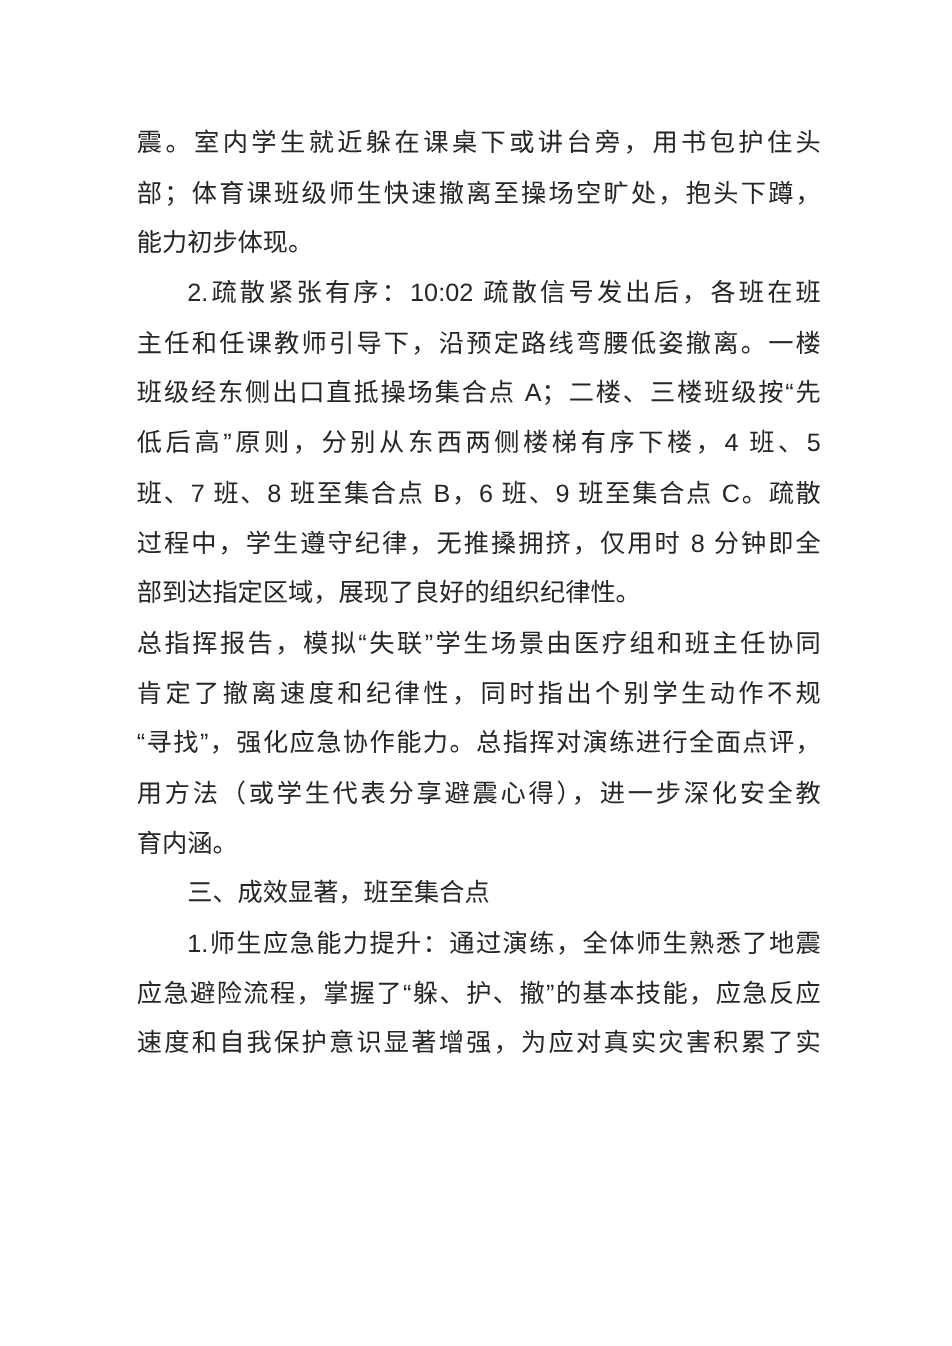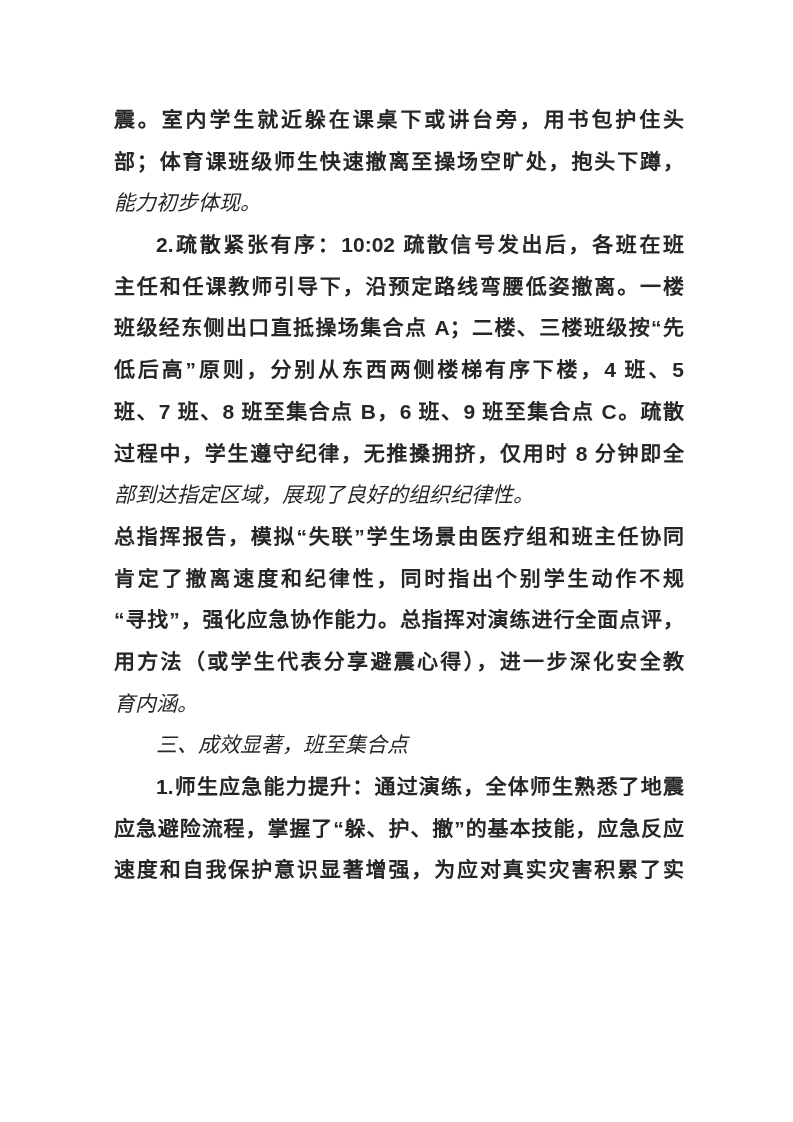--- a/index.html
+++ b/index.html
@@ -37,26 +37,24 @@
     height: 41.7px;
     line-height: 41.7px;
     overflow: hidden;
     white-space: normal;
     letter-spacing: 0;
   }
   .line.justify {
     text-align: justify;
     text-align-last: justify;
     text-justify: inter-character;
-    font-weight: bold;
   }
   .line.nojustify {
     text-align: right;
     text-align-last: left;
-    font-style: italic;
   }
   .line.indent {
     text-indent: 42px;
   }
   .paragraph.heading .line {
     font-weight: normal; 
   }
 </style>
 </head>
 <body style="background: rgb(255, 255, 255);">

